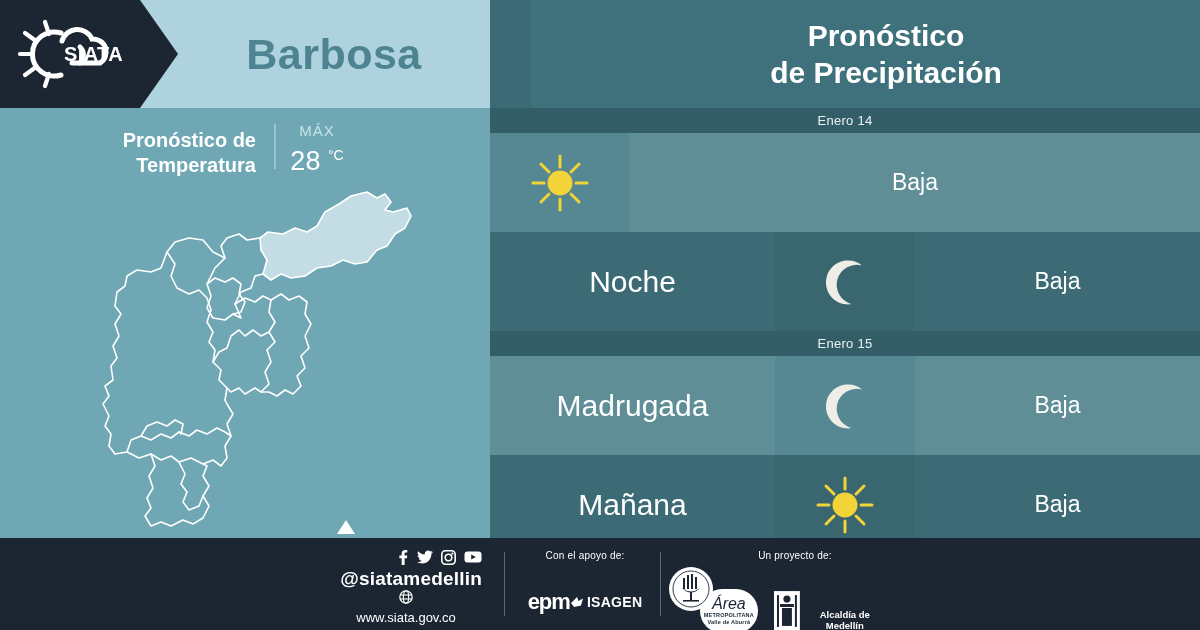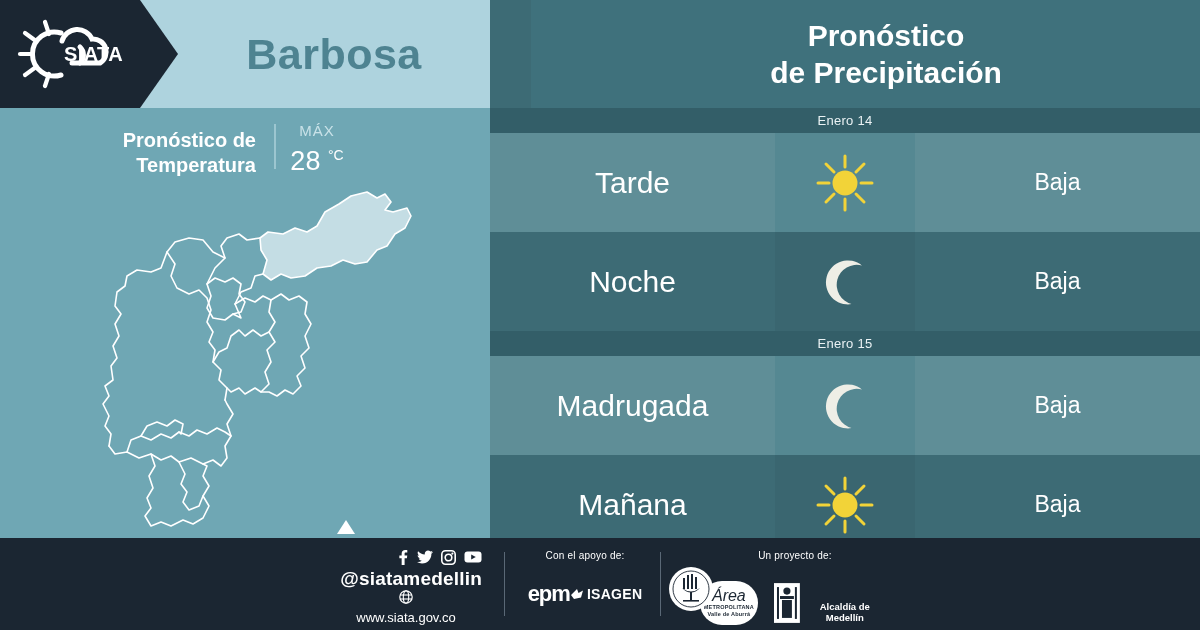--- a/index.html
+++ b/index.html
@@ -75,21 +75,21 @@
 
   
   .footer{position:absolute;left:0;top:538px;width:1200px;height:92px;background:#1b2632;}
   .footer-inner{position:relative;width:1200px;height:92px;}
   .social-block{position:absolute;left:330px;top:12px;width:152px;text-align:right;color:#fff;}
   .social-icons{display:flex;justify-content:flex-end;gap:8px;margin-bottom:2px;}
   .handle{font-size:19px;font-weight:bold;line-height:23px;letter-spacing:.2px;}
   .site{font-size:13px;line-height:18px;display:flex;align-items:center;justify-content:flex-end;gap:5px;flex-direction:column;}
   .vrule{position:absolute;width:1px;background:#5a6876;top:14px;height:64px;}
   .support-block{position:absolute;left:510px;top:12px;width:150px;text-align:center;color:#fff;}
-  .support-caption,.project-caption{font-size:10px;letter-spacing:.2px;margin-bottom:20px;}
+  .support-caption,.project-caption{font-size:10px;letter-spacing:.2px;margin-bottom:28px;}
   .sponsor-row{display:flex;align-items:center;justify-content:center;}
   .epm-logo{font-size:22px;font-weight:bold;letter-spacing:-1px;}
   .isagen-logo{font-size:14px;font-weight:bold;letter-spacing:.3px;display:flex;align-items:center;gap:3px;}
   .project-block{position:absolute;left:700px;top:12px;width:190px;text-align:center;color:#fff;}
   .project-logos{display:flex;align-items:center;justify-content:center;gap:16px;}
   .seal{position:absolute;left:668px;top:565px;}
   .alcaldia-label{font-size:9.5px;font-weight:bold;margin-top:3px;}
   .area-label{font-size:5.5px;font-weight:bold;letter-spacing:.2px;line-height:7px;}
 </style>
 </head>
@@ -189,21 +189,20 @@
         <span>Pronóstico</span><br>
         <span>de Precipitación</span>
       </div>
     </div>
 
     <div class="forecast-rows">
 
       <div class="date-band">Enero 14</div>
 
       <div class="frow light">
-        <div class="cell-period">Tarde</div>
         <div class="cell-icon">
           <svg width="62" height="62" viewBox="0 0 62 62">
             <circle cx="31" cy="31" r="12.5" fill="#f2d338"></circle>
             <g stroke="#f2d338" stroke-width="3" stroke-linecap="round">
               <line x1="31" y1="4" x2="31" y2="15"></line>
               <line x1="31" y1="47" x2="31" y2="58"></line>
               <line x1="4" y1="31" x2="15" y2="31"></line>
               <line x1="47" y1="31" x2="58" y2="31"></line>
               <line x1="12" y1="12" x2="20" y2="20"></line>
               <line x1="42" y1="42" x2="50" y2="50"></line>

